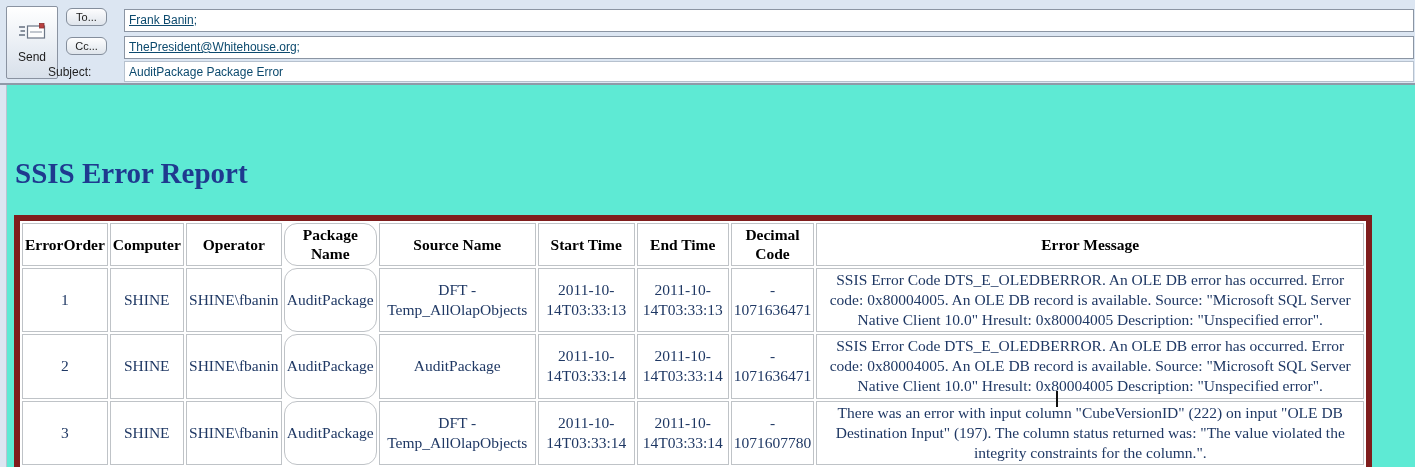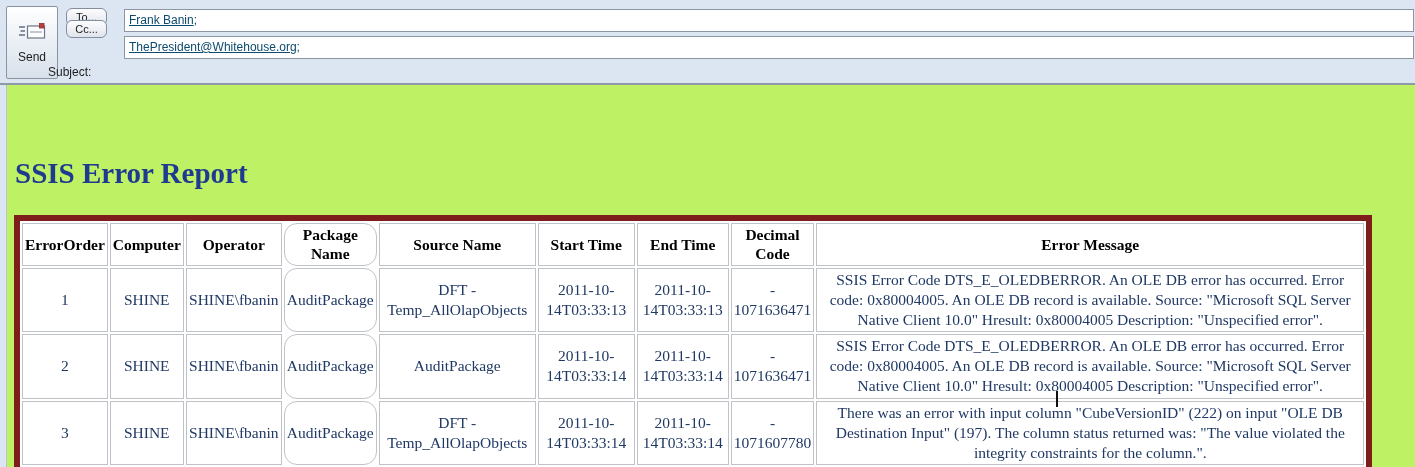--- a/index.html
+++ b/index.html
@@ -23,21 +23,21 @@
   .send-btn .lbl { font-size:12px; color:#1c1c1c; }
 
   .hdr-btn {
     position:absolute; left:66px; width:41px; height:18px;
     border:1px solid #848e9c; border-radius:6px;
     background:linear-gradient(#fdfdfe, #dfe5ec);
     font-size:11px; color:#1c1c1c; text-align:center; line-height:15px;
     cursor:pointer; font-family:"Liberation Sans", sans-serif;
   }
   .to-btn { top:8px; }
-  .cc-btn { top:20px; }
+  .cc-btn { top:37px; }
 
   .subject-lbl {
     position:absolute; left:48px; top:65px;
     font-size:12px; color:#1e1e1e;
   }
 
   .field {
     position:absolute; left:124px; right:1px; background:#ffffff;
     border:1px solid #8b95a3; font-size:12px; color:#0c4a6e;
     padding:3px 4px 0 4px; white-space:nowrap; overflow:hidden; cursor:text;
@@ -46,21 +46,21 @@
   .cc-field  { top:36px; height:23px; }
   .subject-field { top:61px; height:21px; border-color:#b6c1ce; padding-top:3px; }
   .addr { text-decoration:underline; }
 
   .divider { position:absolute; top:83px; left:0; width:100%; height:2px;
     background:#8f9aa8; }
 
   
   .body-area {
     position:absolute; top:85px; left:6px; right:0; bottom:0;
-    background:#bef264; border-left:1px solid #b9c4d1;
+    background:#5eead4; border-left:1px solid #b9c4d1;
     padding:0 0 0 7px; cursor:text;
   }
   .report-title {
     margin:72px 0 0 1px;
     font-family:"Liberation Serif","DejaVu Serif",serif;
     font-weight:bold; font-size:29px; color:#1f3a8f;
   }
 
   table.err {
     margin-top:25px;
@@ -105,20 +105,21 @@
     </button>
 
     <button class="hdr-btn to-btn">To...</button>
     <button class="hdr-btn cc-btn">Cc...</button>
     <div class="subject-lbl">Subject:</div>
 
     <div class="field to-field"><span class="addr">Frank Banin</span><span>;</span></div>
 
     <div class="field cc-field"><span class="addr">ThePresident@Whitehouse.org</span><span>;</span></div>
 
+    <div class="field subject-field"><span>AuditPackage Package Error</span></div>
   </div>
 
   <div class="divider"></div>
 
   <div class="body-area">
     <h1 class="report-title">SSIS Error Report</h1>
 
     <table class="err">
       <thead>
         <tr>

